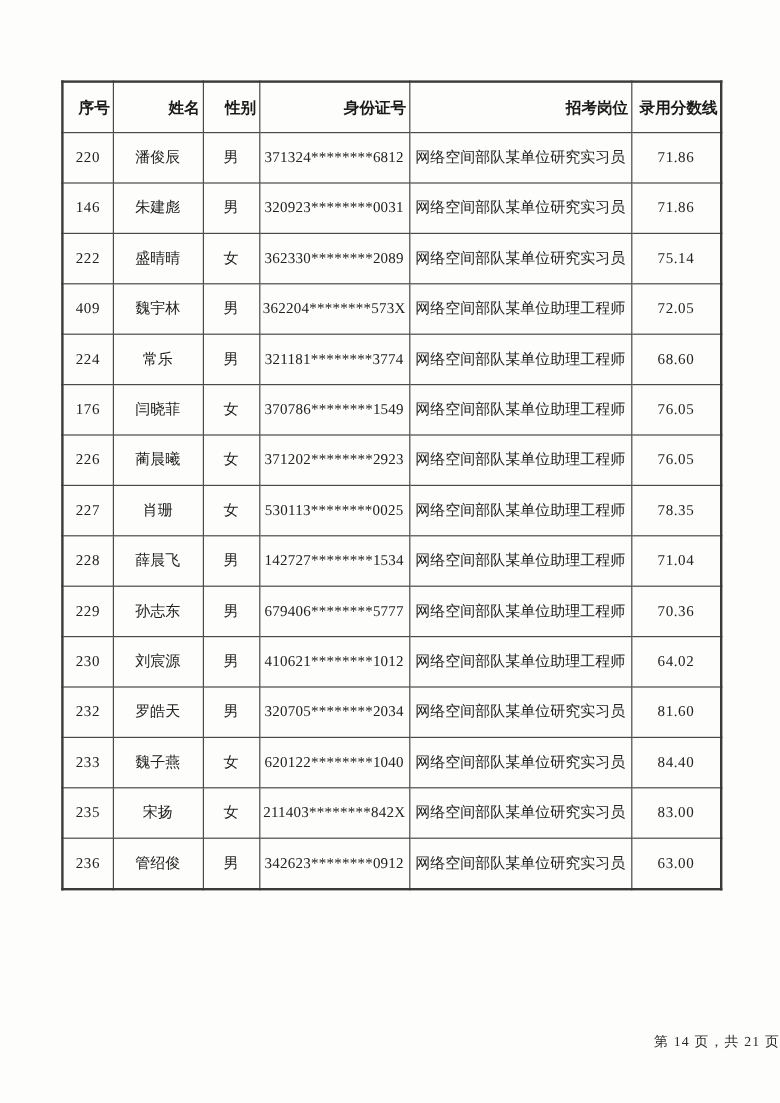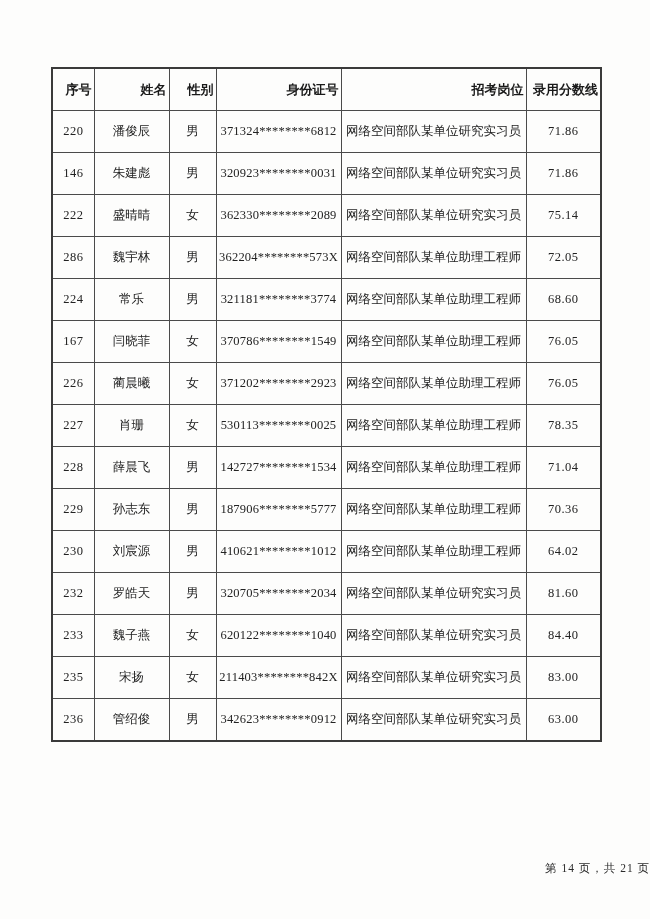--- a/index.html
+++ b/index.html
@@ -107,37 +107,37 @@
         </tr>
         <tr>
           <td class="cell-seq">222</td>
           <td class="cell-name">盛晴晴</td>
           <td class="cell-gender">女</td>
           <td class="cell-id">362330********2089</td>
           <td class="cell-job">网络空间部队某单位研究实习员</td>
           <td class="cell-score">75.14</td>
         </tr>
         <tr>
-          <td class="cell-seq">286</td>
+          <td class="cell-seq">409</td>
           <td class="cell-name">魏宇林</td>
           <td class="cell-gender">男</td>
           <td class="cell-id">362204********573X</td>
           <td class="cell-job">网络空间部队某单位助理工程师</td>
           <td class="cell-score">72.05</td>
         </tr>
         <tr>
           <td class="cell-seq">224</td>
           <td class="cell-name">常乐</td>
           <td class="cell-gender">男</td>
           <td class="cell-id">321181********3774</td>
           <td class="cell-job">网络空间部队某单位助理工程师</td>
           <td class="cell-score">68.60</td>
         </tr>
         <tr>
-          <td class="cell-seq">167</td>
+          <td class="cell-seq">176</td>
           <td class="cell-name">闫晓菲</td>
           <td class="cell-gender">女</td>
           <td class="cell-id">370786********1549</td>
           <td class="cell-job">网络空间部队某单位助理工程师</td>
           <td class="cell-score">76.05</td>
         </tr>
         <tr>
           <td class="cell-seq">226</td>
           <td class="cell-name">蔺晨曦</td>
           <td class="cell-gender">女</td>
@@ -158,21 +158,21 @@
           <td class="cell-name">薛晨飞</td>
           <td class="cell-gender">男</td>
           <td class="cell-id">142727********1534</td>
           <td class="cell-job">网络空间部队某单位助理工程师</td>
           <td class="cell-score">71.04</td>
         </tr>
         <tr>
           <td class="cell-seq">229</td>
           <td class="cell-name">孙志东</td>
           <td class="cell-gender">男</td>
-          <td class="cell-id">187906********5777</td>
+          <td class="cell-id">679406********5777</td>
           <td class="cell-job">网络空间部队某单位助理工程师</td>
           <td class="cell-score">70.36</td>
         </tr>
         <tr>
           <td class="cell-seq">230</td>
           <td class="cell-name">刘宸源</td>
           <td class="cell-gender">男</td>
           <td class="cell-id">410621********1012</td>
           <td class="cell-job">网络空间部队某单位助理工程师</td>
           <td class="cell-score">64.02</td>

